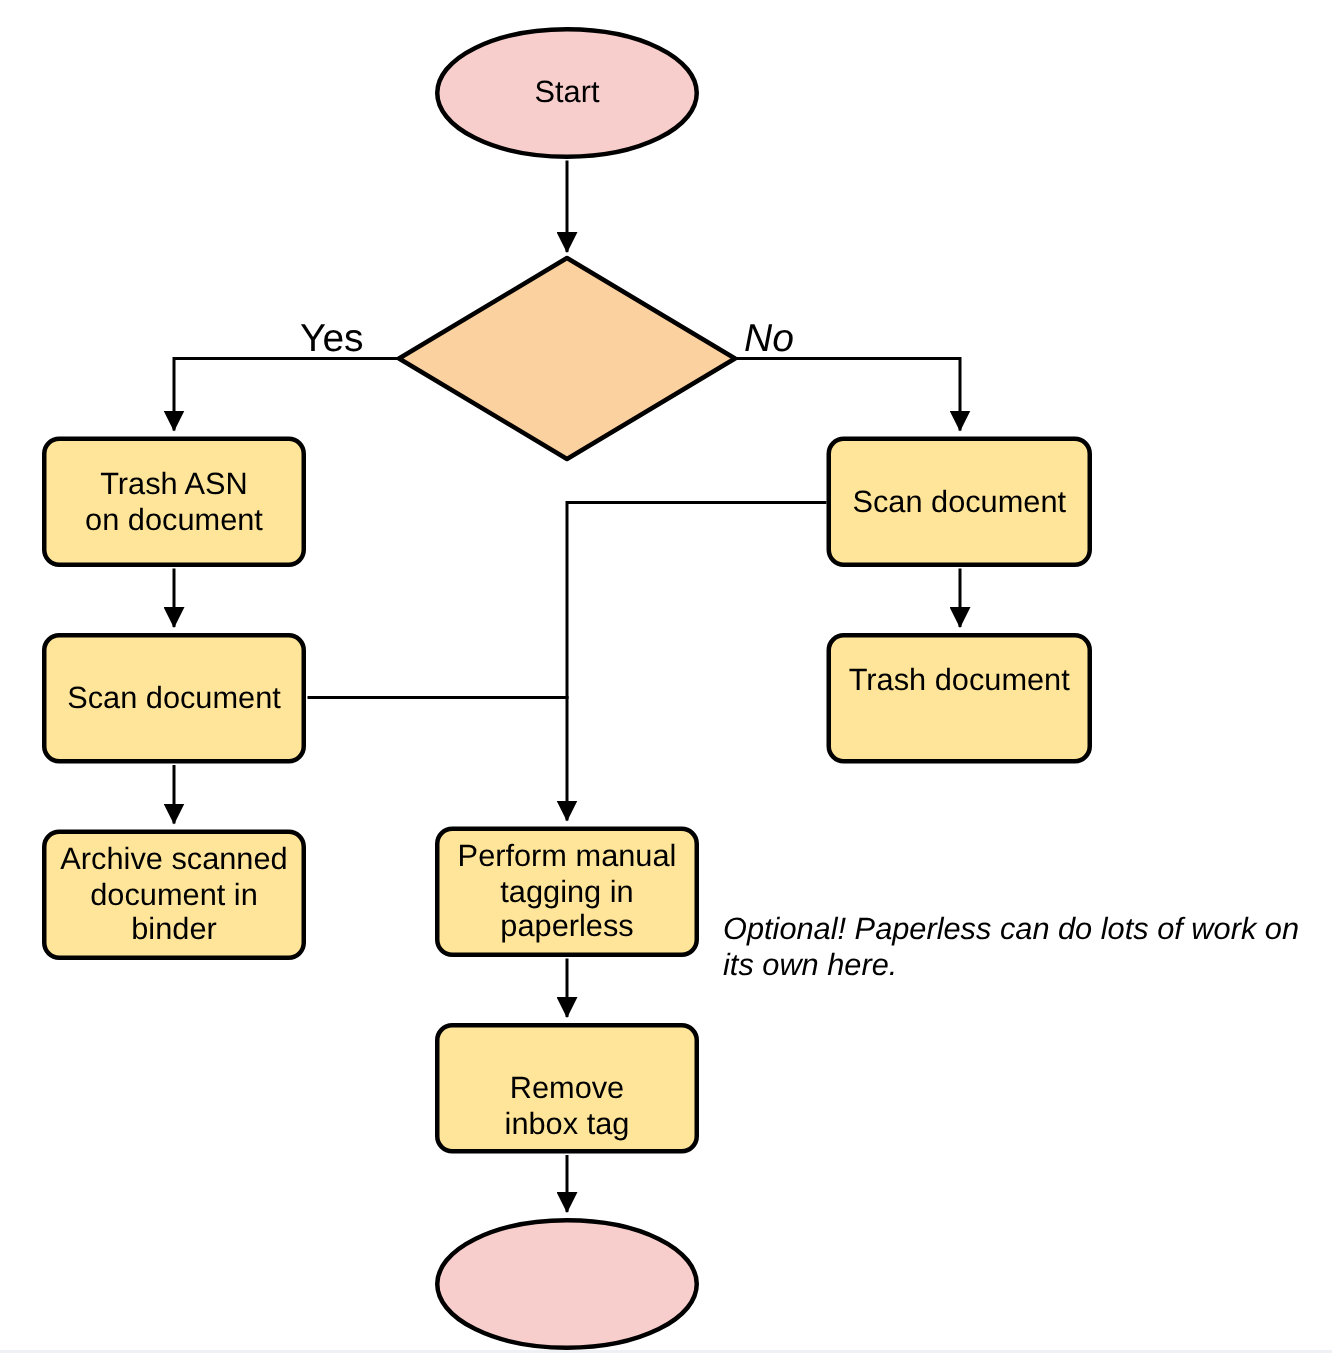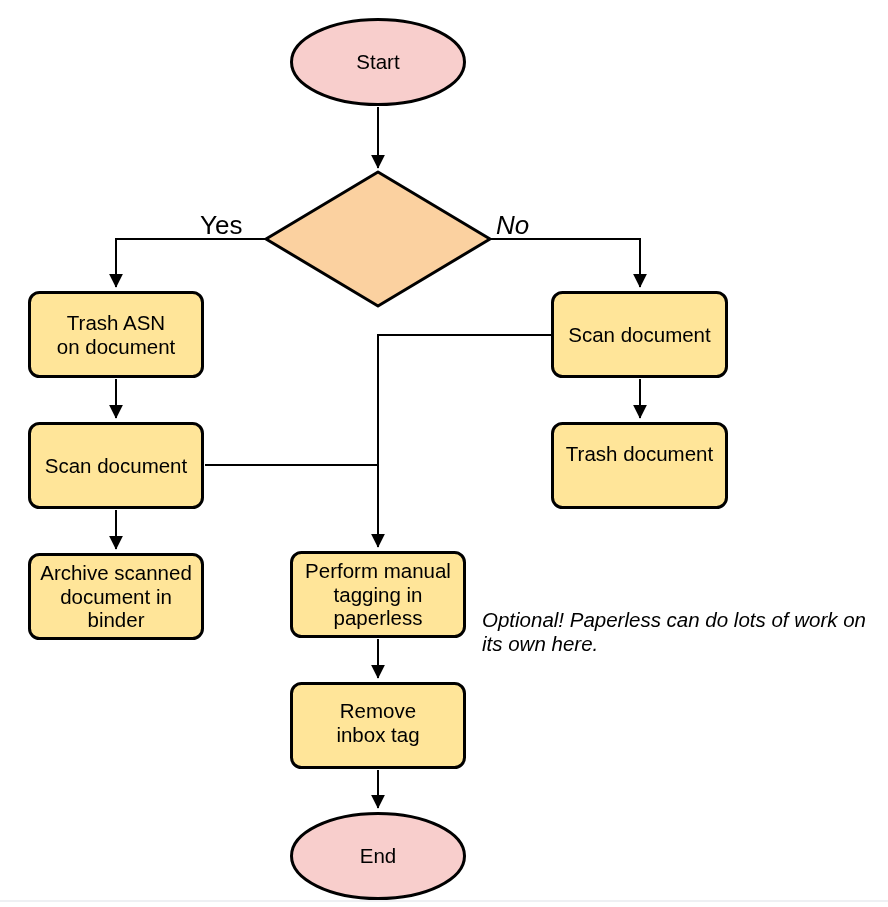--- a/index.html
+++ b/index.html
@@ -123,24 +123,23 @@
 binder</div>
 
   <div class="node-label" style="left:551px; top:291px; width:177px; height:87px;">Scan document</div>
 
   <div class="node-label" style="left:551px; top:422px; width:177px; height:63px;">Trash document</div>
 
   <div class="node-label" style="left:290px; top:551px; width:176px; height:87px;">Perform manual
 tagging in
 paperless</div>
 
-  <div class="node-label" style="left:290px; top:679px; width:176px; height:87px;">Remove
+  <div class="node-label" style="left:290px; top:694px; width:176px; height:87px;">Remove
 inbox tag</div>
 
-  <div class="node-label" style="left:290px; top:812px; width:176px; height:88px;">End</div>
 
   <div class="edge-label" style="left:200px; top:210px; width:56px;">Yes</div>
 
   <div class="edge-label" style="left:496px; top:210px; width:44px;font-style:italic;">No</div>
 
   <div class="note">Optional! Paperless can do lots of work on
 its own here.</div>
 
   <div class="bottom-rule"></div>
 </div>

